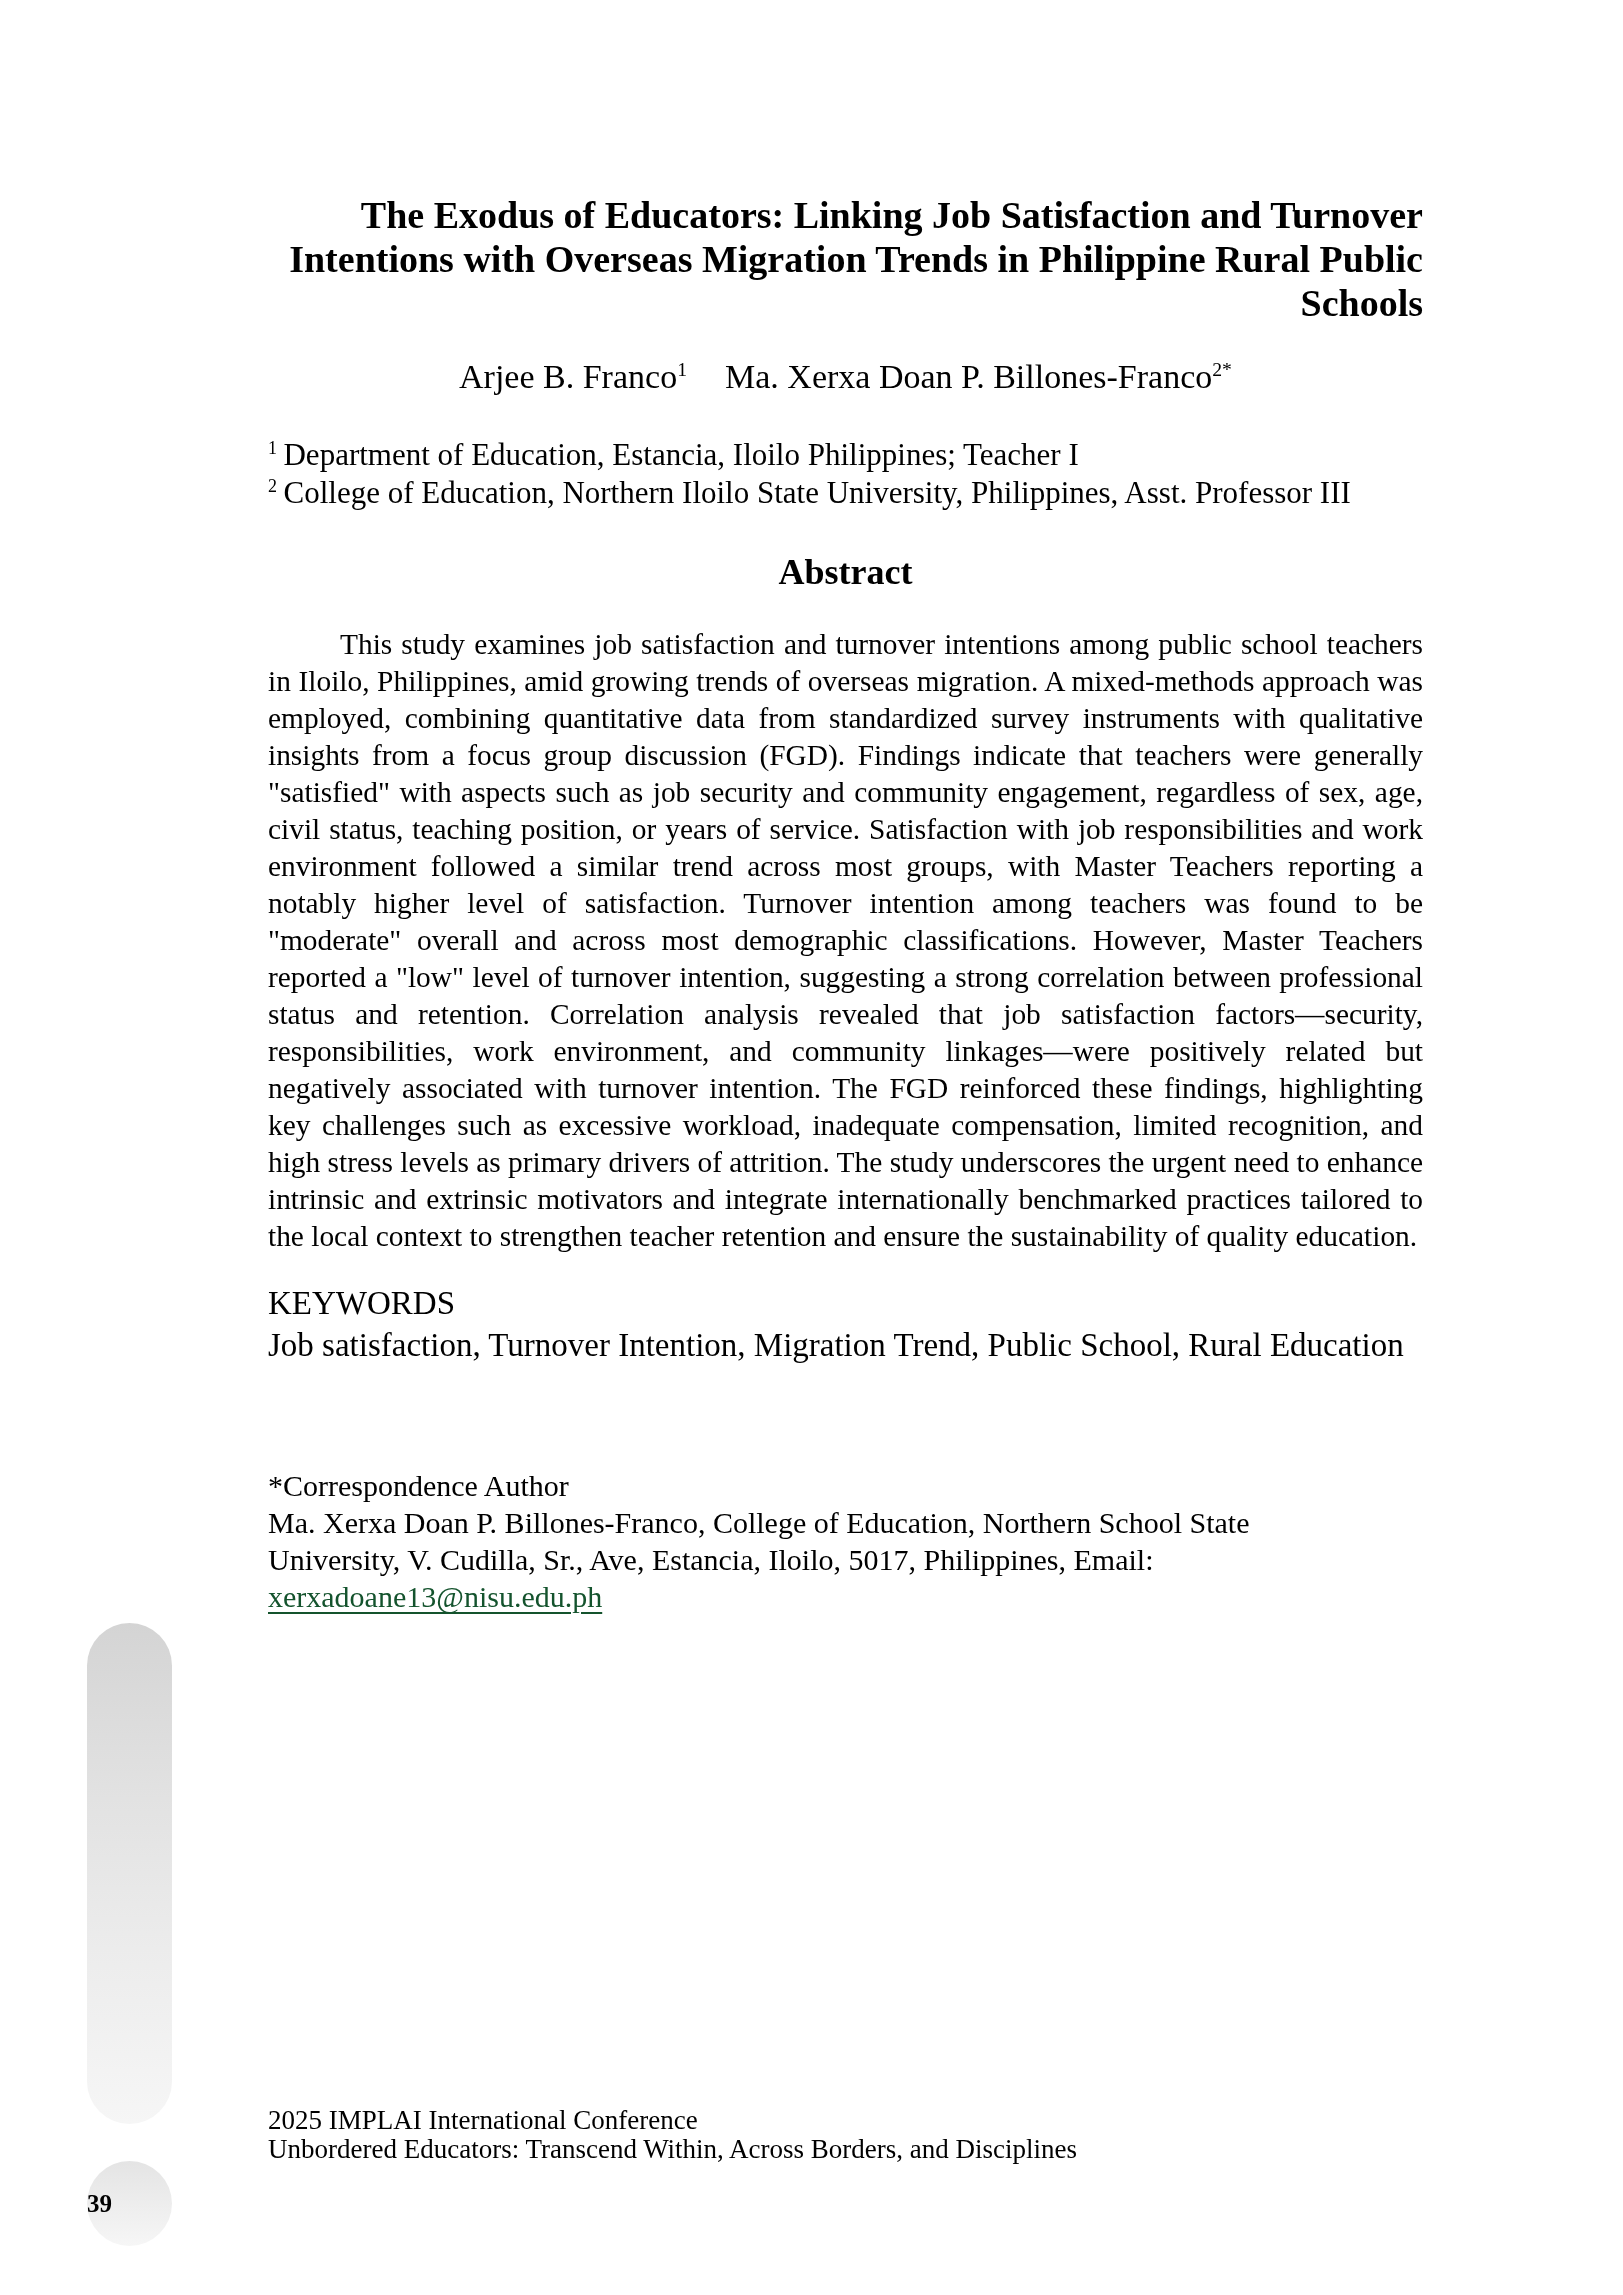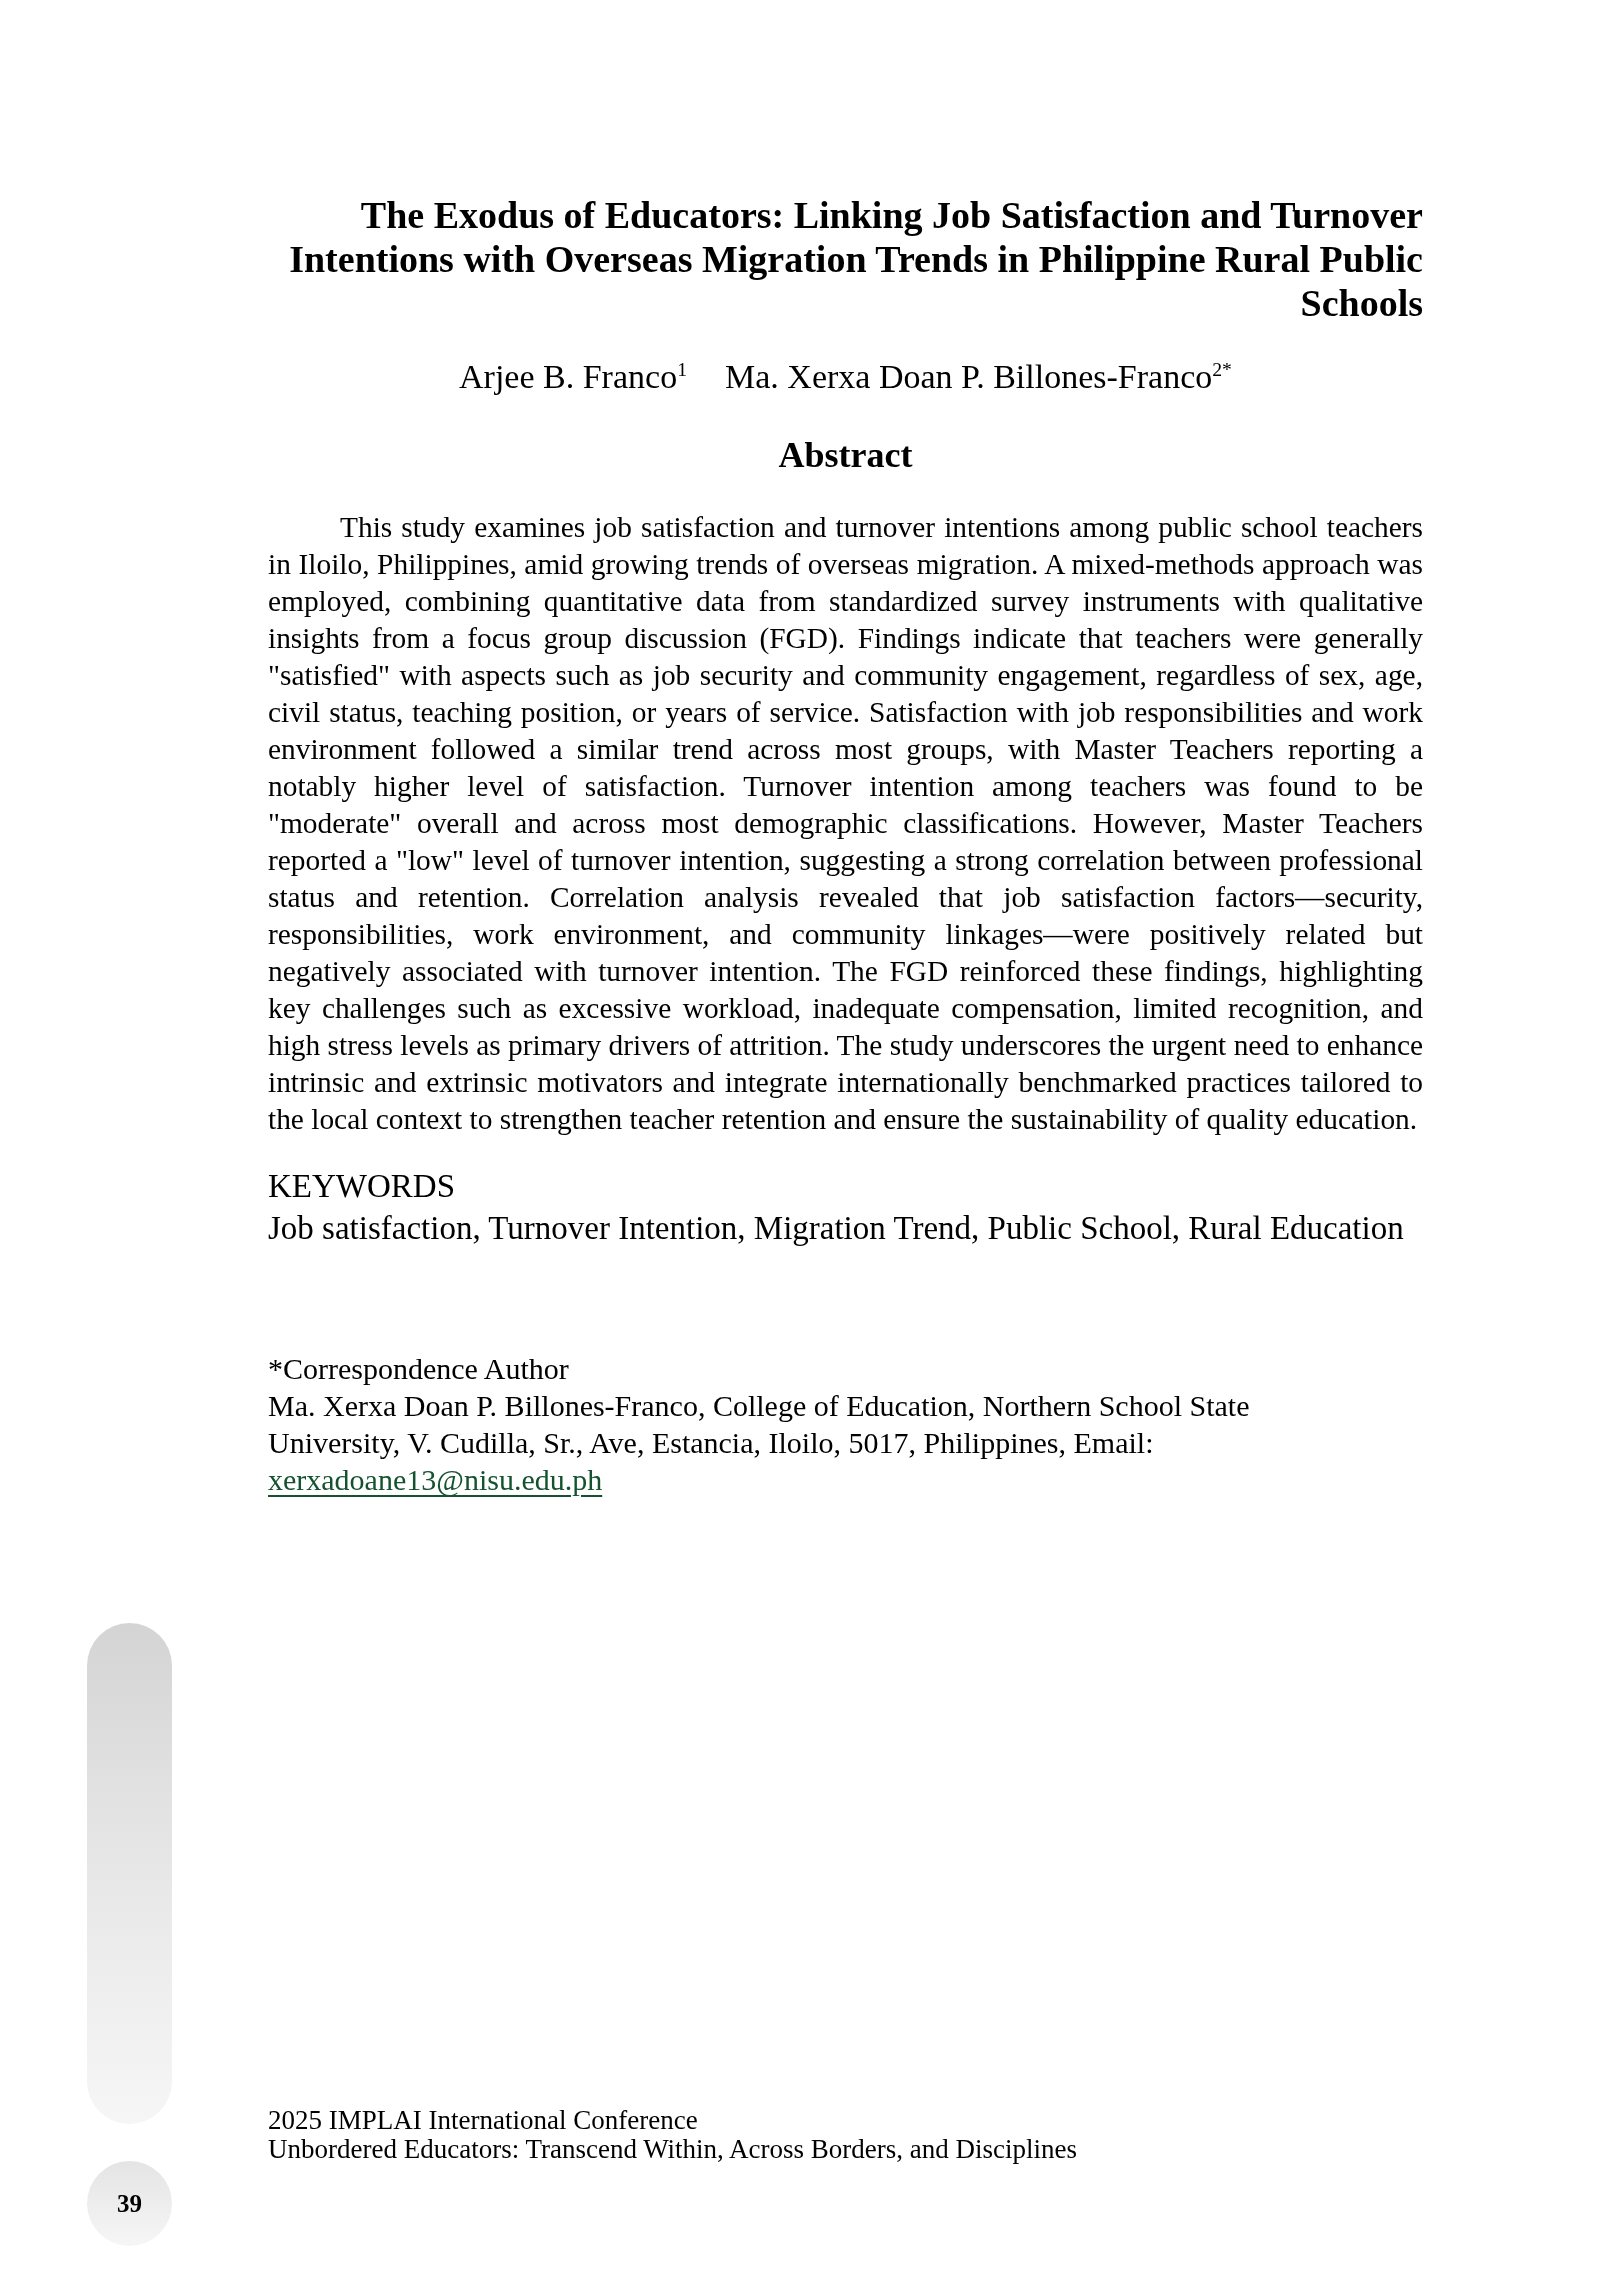--- a/index.html
+++ b/index.html
@@ -96,21 +96,20 @@
   .page-number-badge {
     position: absolute;
     left: 87px;
     top: 2161px;
     width: 85px;
     height: 85px;
     border-radius: 50%;
     background: linear-gradient(180deg, #e4e4e4 0%, #efefef 60%, #f6f6f6 100%);
     display: flex;
     align-items: center;
-    justify-content: center;
   }
   .page-number {
     font-size: 25px;
     font-weight: bold;
   }
 </style>
 </head>
 <body>
 
 <div class="page">
@@ -122,20 +121,24 @@
   </div>
 
   <div class="content">
 
     <h1 class="title">The Exodus of Educators: Linking Job Satisfaction and Turnover Intentions with Overseas Migration Trends in Philippine Rural Public Schools</h1>
 
     <div class="authors">
       <span class="author"><span>Arjee B. Franco</span><sup>1</sup></span><span class="author-gap"></span><span class="author"><span>Ma. Xerxa Doan P. Billones-Franco</span><sup>2*</sup></span>
     </div>
 
+    <div class="affiliations">
+      <div class="affiliation"><sup>1</sup><span>Department of Education, Estancia, Iloilo Philippines; Teacher I</span></div>
+      <div class="affiliation"><sup>2</sup><span>College of Education, Northern Iloilo State University, Philippines, Asst. Professor III</span></div>
+    </div>
 
     <div class="abstract-heading">Abstract</div>
 
     <p class="abstract-text">This study examines job satisfaction and turnover intentions among public school teachers in Iloilo, Philippines, amid growing trends of overseas migration. A mixed-methods approach was employed, combining quantitative data from standardized survey instruments with qualitative insights from a focus group discussion (FGD). Findings indicate that teachers were generally "satisfied" with aspects such as job security and community engagement, regardless of sex, age, civil status, teaching position, or years of service. Satisfaction with job responsibilities and work environment followed a similar trend across most groups, with Master Teachers reporting a notably higher level of satisfaction. Turnover intention among teachers was found to be "moderate" overall and across most demographic classifications. However, Master Teachers reported a "low" level of turnover intention, suggesting a strong correlation between professional status and retention. Correlation analysis revealed that job satisfaction factors—security, responsibilities, work environment, and community linkages—were positively related but negatively associated with turnover intention. The FGD reinforced these findings, highlighting key challenges such as excessive workload, inadequate compensation, limited recognition, and high stress levels as primary drivers of attrition. The study underscores the urgent need to enhance intrinsic and extrinsic motivators and integrate internationally benchmarked practices tailored to the local context to strengthen teacher retention and ensure the sustainability of quality education.</p>
 
     <div class="keywords">
       <div class="keywords-heading">KEYWORDS</div>
       <div class="keywords-text">Job satisfaction, Turnover Intention, Migration Trend, Public School, Rural Education</div>
     </div>
 

